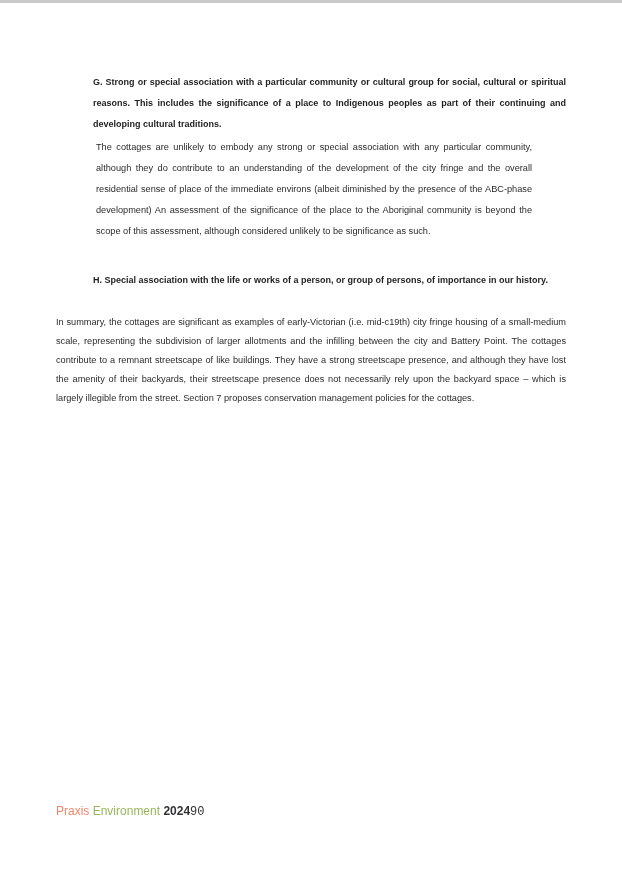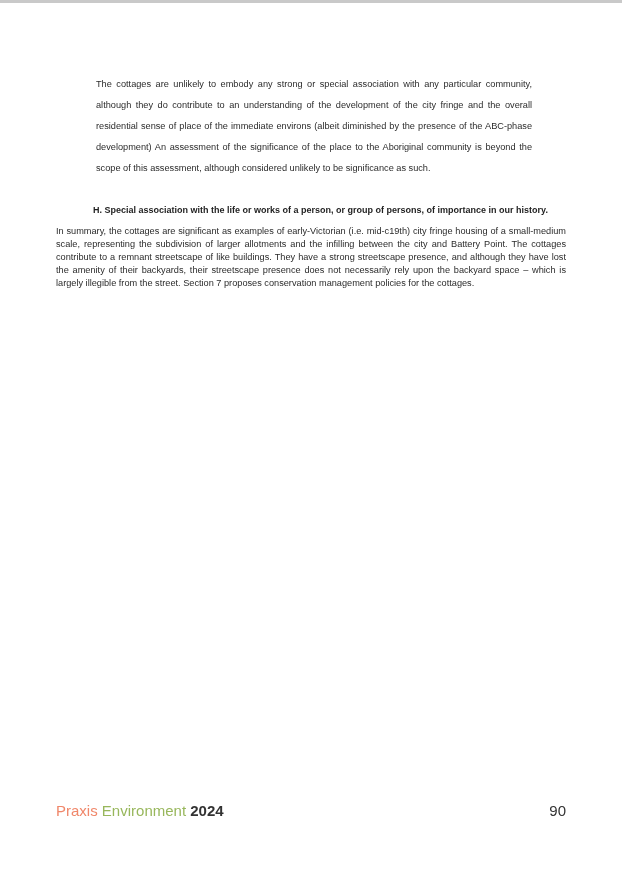--- a/index.html
+++ b/index.html
@@ -42,53 +42,54 @@
   }
   .criterion-body {
     margin: 2px 0 0 40px;
     width: 436px;
     font-size: 9.2px;
     line-height: 21px;
     text-align: justify;
     color: #2b2b2b;
   }
   .criterion-heading.second {
-    margin-top: 21px;
+    margin-top: 28px;
   }
   .summary {
-    margin: 4px 0 0 0;
+    margin: 22px 0 0 0;
     width: 510px;
     font-size: 9.2px;
-    line-height: 13px;
+    line-height: 19px;
     text-align: justify;
     color: #2b2b2b;
   }
   .footer {
     position: absolute;
     top: 805px;
     left: 56px;
     right: 56px;
     display: flex;
-    justify-content: space-between;
+    justify-content: flex-start;
     align-items: baseline;
-    font-size: 15px;
+    font-size: 12px;
     line-height: 12px;
   }
   .brand-word1 { color: #F0876A; }
   .brand-word2 { color: #98B75C; }
   .brand-year  { color: #333333; font-weight: bold; }
-  .page-number { color: #333333; }
+  .page-number { color: #333333; font-family: Liberation Mono, monospace; }
 </style>
 </head>
 <body>
 
 <div class="top-rule"></div>
 
 <div class="content">
 
+  <p class="criterion-heading">G. Strong or special association with a particular community or cultural group for social, cultural or spiritual reasons. This includes the significance of a place to Indigenous peoples as part of their continuing and developing cultural traditions.</p>
 
   <p class="criterion-body">The cottages are unlikely to embody any strong or special association with any particular community, although they do contribute to an understanding of the development of the city fringe and the overall residential sense of place of the immediate environs (albeit diminished by the presence of the ABC-phase development) An assessment of the significance of the place to the Aboriginal community is beyond the scope of this assessment, although considered unlikely to be significance as such.</p>
 
   <p class="criterion-heading second">H. Special association with the life or works of a person, or group of persons, of importance in our history.</p>
 
 
   <p class="summary">In summary, the cottages are significant as examples of early-Victorian (i.e. mid-c19th) city fringe housing of a small-medium scale, representing the subdivision of larger allotments and the infilling between the city and Battery Point.  The cottages contribute to a remnant streetscape of like buildings.  They have a strong streetscape presence, and although they have lost the amenity of their backyards, their streetscape presence does not necessarily rely upon the backyard space – which is largely illegible from the street.  Section 7 proposes conservation management policies for the cottages.</p>
 
 </div>
 

